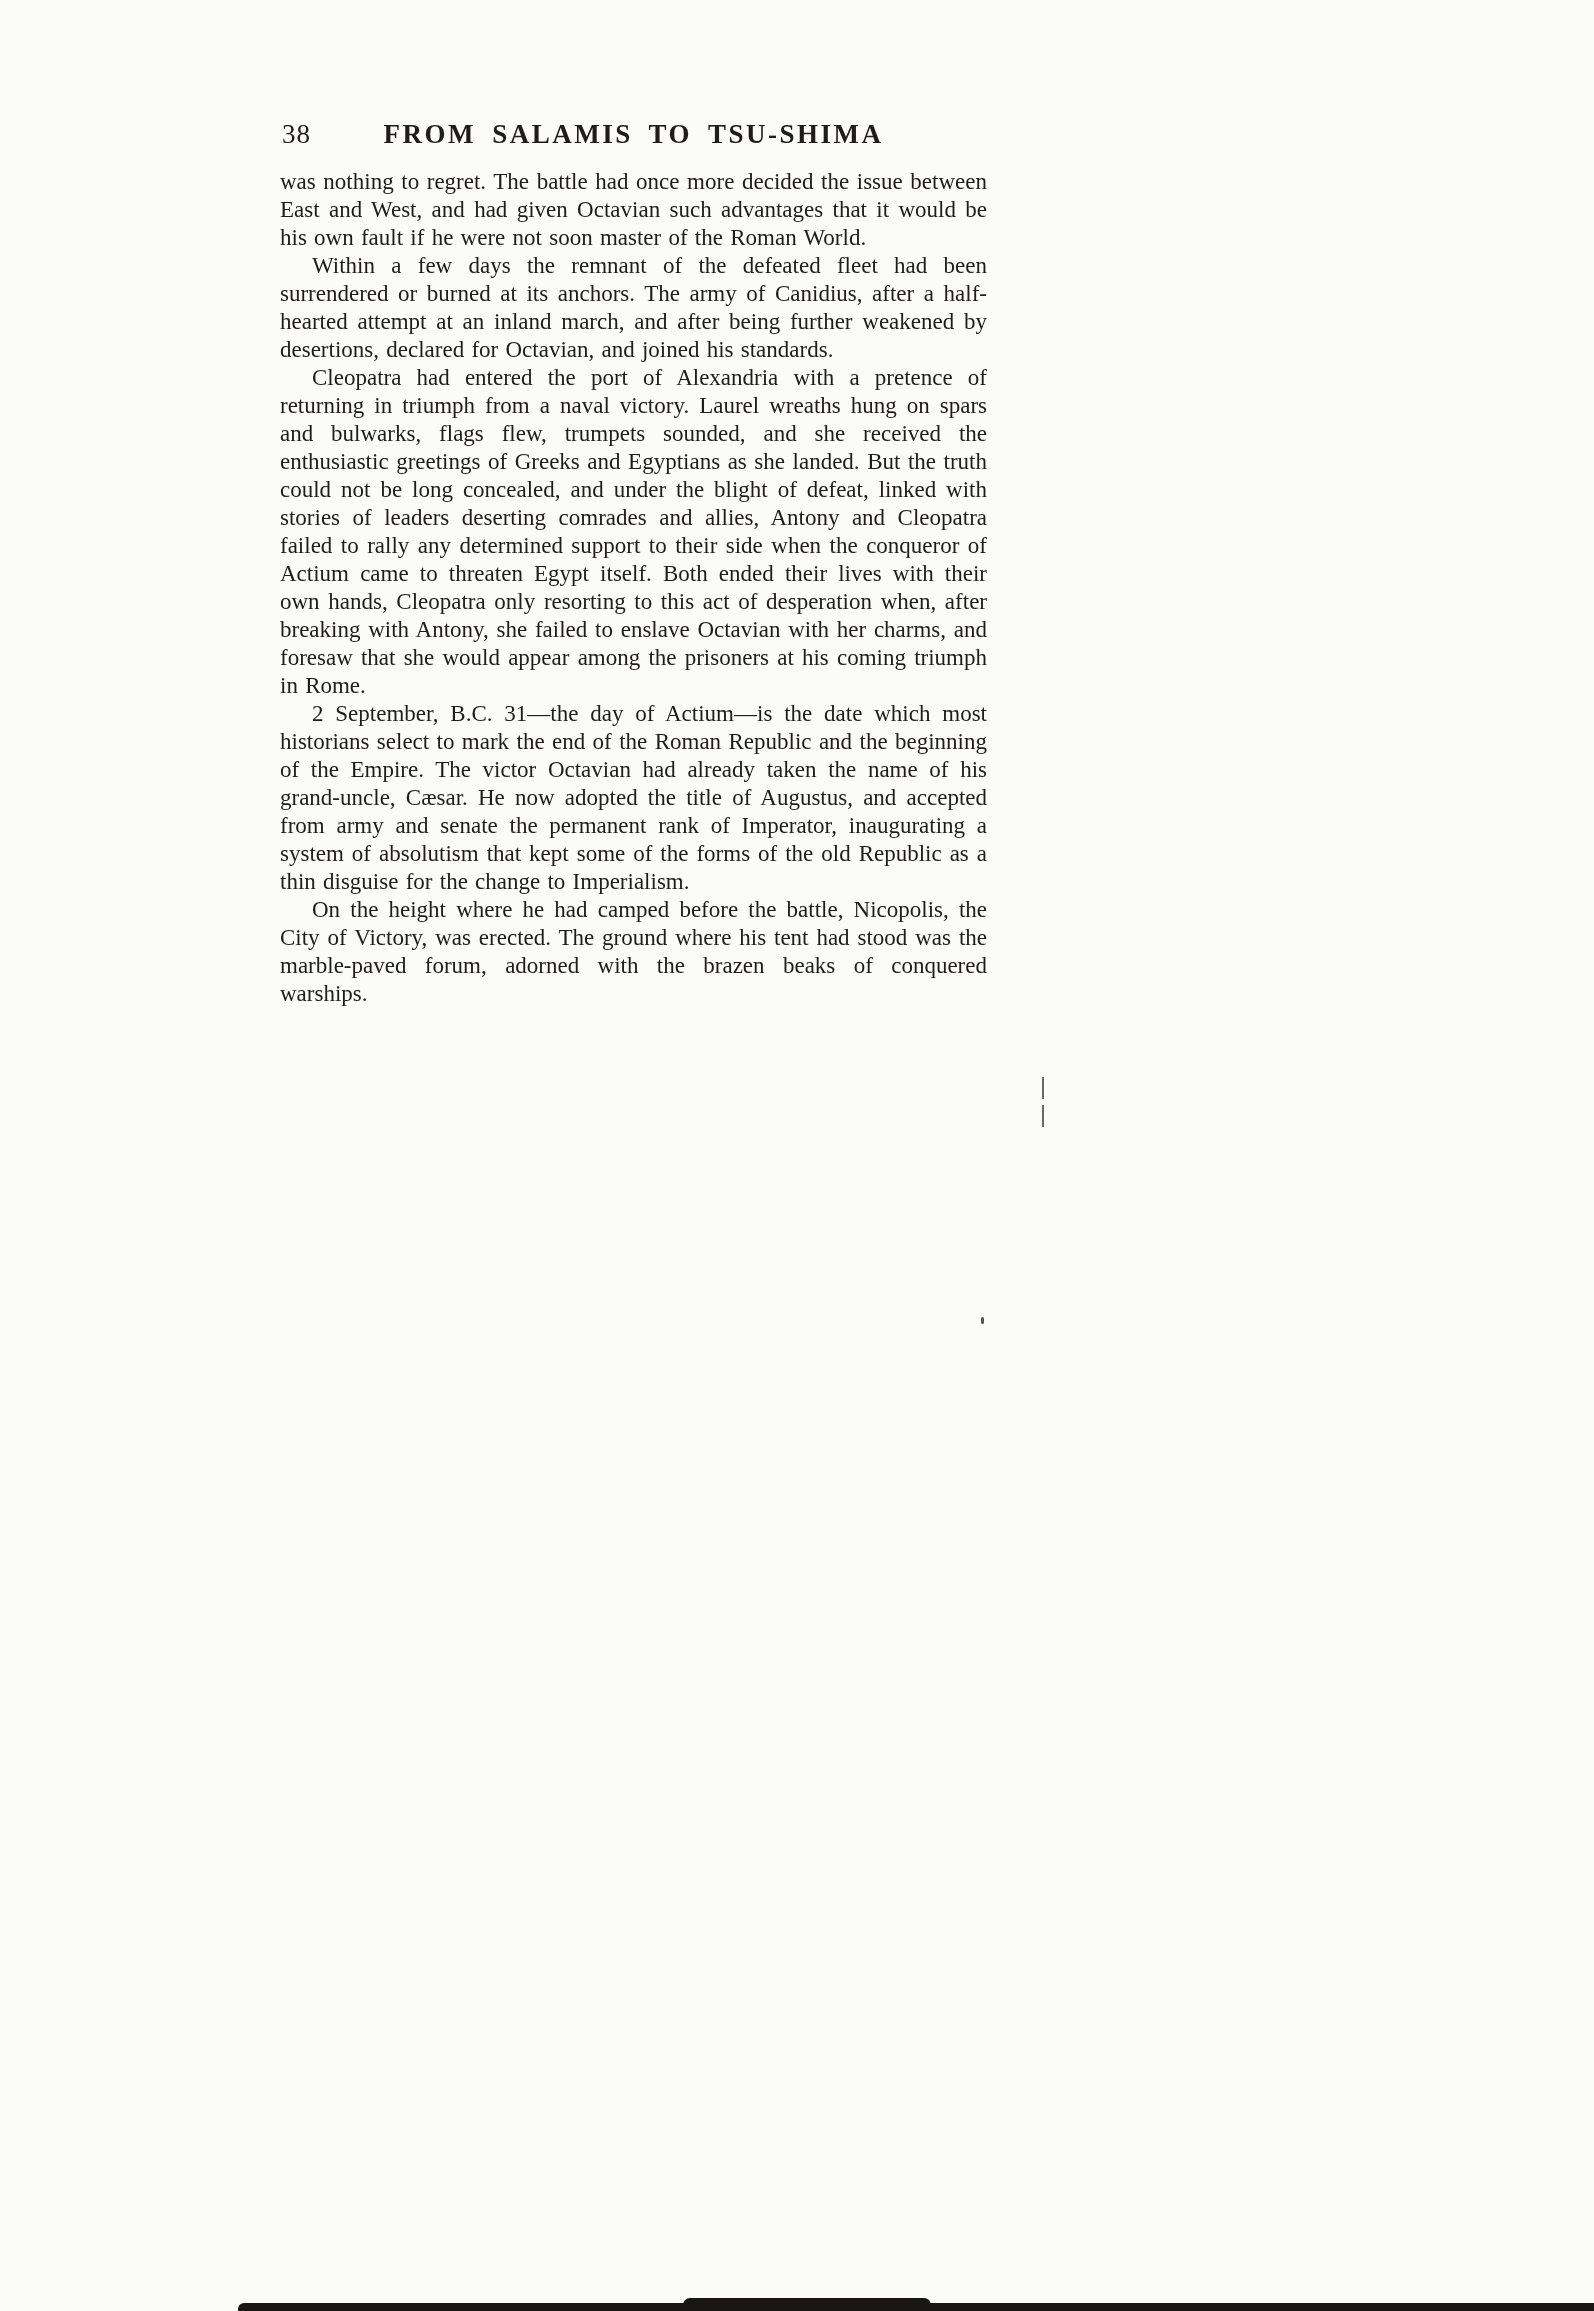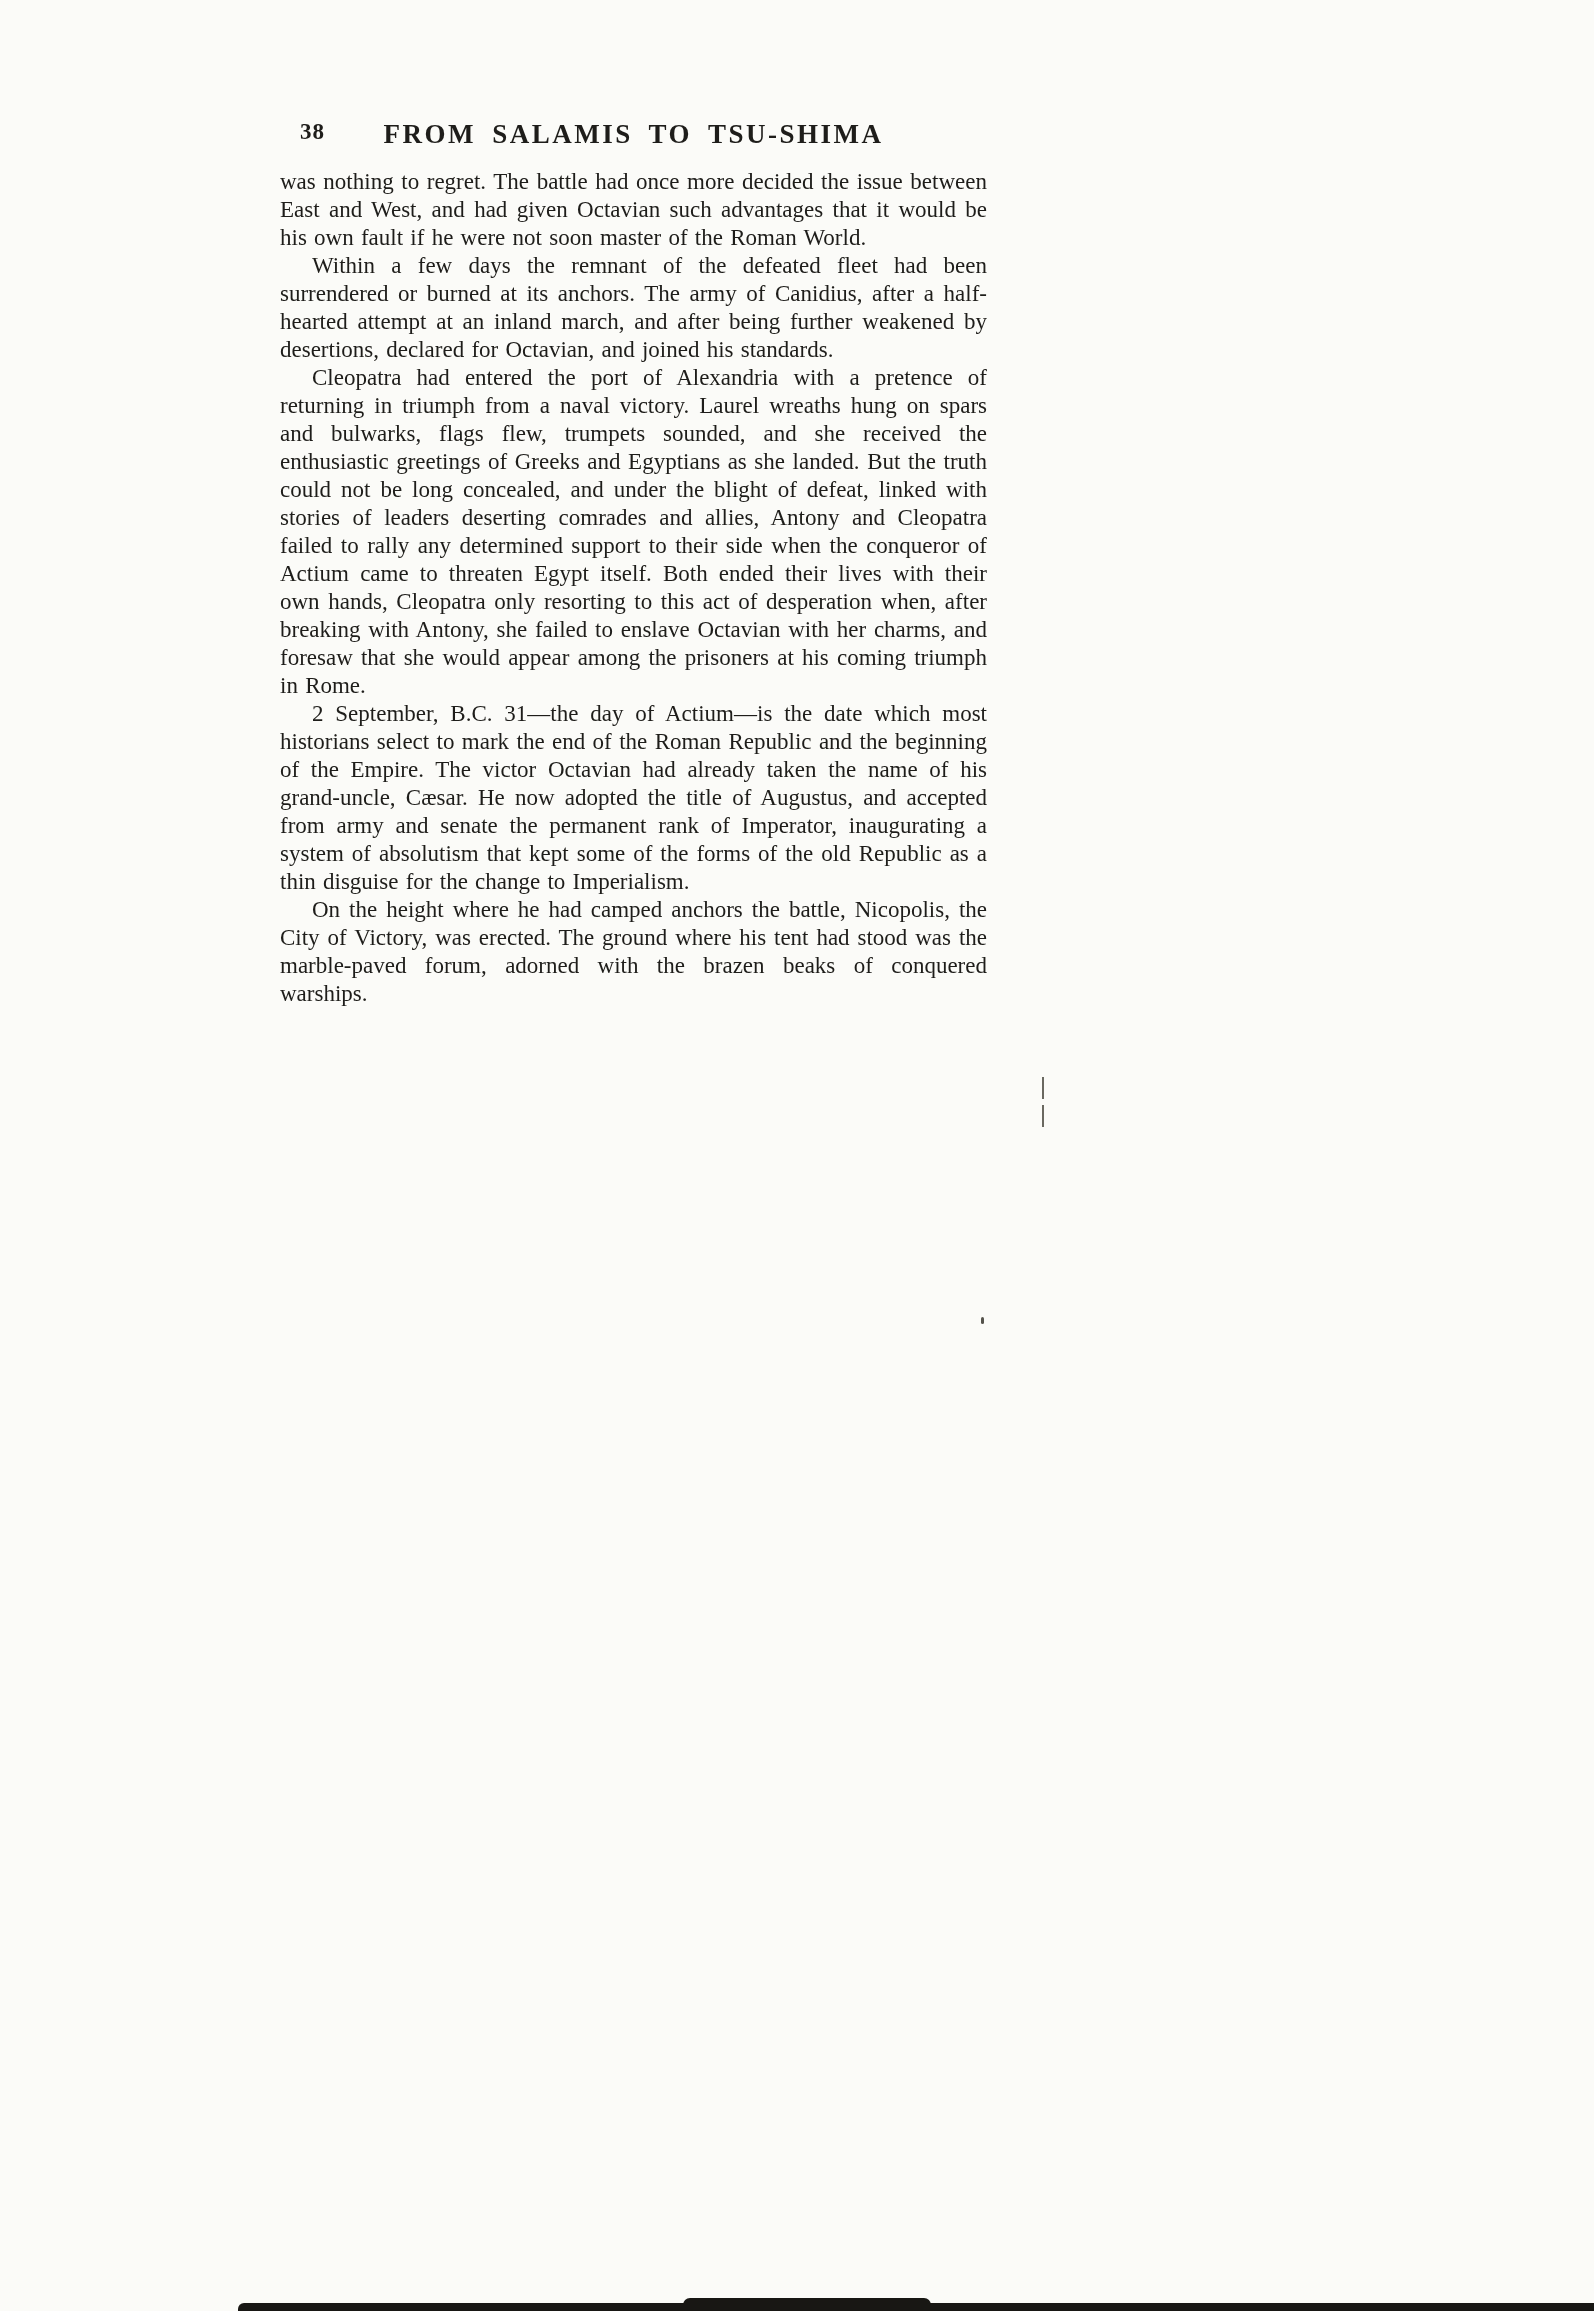--- a/index.html
+++ b/index.html
@@ -30,24 +30,24 @@
   }
   .page-header {
     position: absolute;
     left: 280px;
     top: 119px;
     width: 707px;
     height: 40px;
   }
   .page-number {
     position: absolute;
-    left: 20px;
+    left: 2px;
     top: 0;
-    font-size: 23px;
-    font-weight: bold;
+    font-size: 27px;
+    font-weight: normal;
     letter-spacing: 1px;
   }
   .page-title {
     display: block;
     text-align: center;
     font-size: 27px;
     font-weight: bold;
     letter-spacing: 2.5px;
     word-spacing: 7px;
   }
@@ -121,21 +121,21 @@
   <header class="page-header">
     <span class="page-number">38</span>
     <span class="page-title">FROM SALAMIS TO TSU-SHIMA</span>
   </header>
 
   <main class="text-block">
     <p class="para no-indent">was nothing to regret. The battle had once more decided the issue between East and West, and had given Octavian such advantages that it would be his own fault if he were not soon master of the Roman World.</p>
     <p class="para">Within a few days the remnant of the defeated fleet had been surrendered or burned at its anchors. The army of Canidius, after a half-hearted attempt at an inland march, and after being further weakened by desertions, declared for Octavian, and joined his standards.</p>
     <p class="para">Cleopatra had entered the port of Alexandria with a pretence of returning in triumph from a naval victory. Laurel wreaths hung on spars and bulwarks, flags flew, trumpets sounded, and she received the enthusiastic greetings of Greeks and Egyptians as she landed. But the truth could not be long concealed, and under the blight of defeat, linked with stories of leaders deserting comrades and allies, Antony and Cleopatra failed to rally any determined support to their side when the conqueror of Actium came to threaten Egypt itself. Both ended their lives with their own hands, Cleopatra only resorting to this act of desperation when, after breaking with Antony, she failed to enslave Octavian with her charms, and foresaw that she would appear among the prisoners at his coming triumph in Rome.</p>
     <p class="para">2 September, B.C. 31—the day of Actium—is the date which most historians select to mark the end of the Roman Republic and the beginning of the Empire. The victor Octavian had already taken the name of his grand-uncle, Cæsar. He now adopted the title of Augustus, and accepted from army and senate the permanent rank of Imperator, inaugurating a system of absolutism that kept some of the forms of the old Republic as a thin disguise for the change to Imperialism.</p>
-    <p class="para">On the height where he had camped anchors the battle, Nicopolis, the City of Victory, was erected. The ground where his tent had stood was the marble-paved forum, adorned with the brazen beaks of conquered warships.</p>
+    <p class="para">On the height where he had camped before the battle, Nicopolis, the City of Victory, was erected. The ground where his tent had stood was the marble-paved forum, adorned with the brazen beaks of conquered warships.</p>
   </main>
 
   <div class="scan-tick-1"></div>
   <div class="scan-tick-2"></div>
   <div class="scan-dot"></div>
   <div class="scan-edge-bottom"></div>
   <div class="scan-edge-blob"></div>
 
 </div>
 

